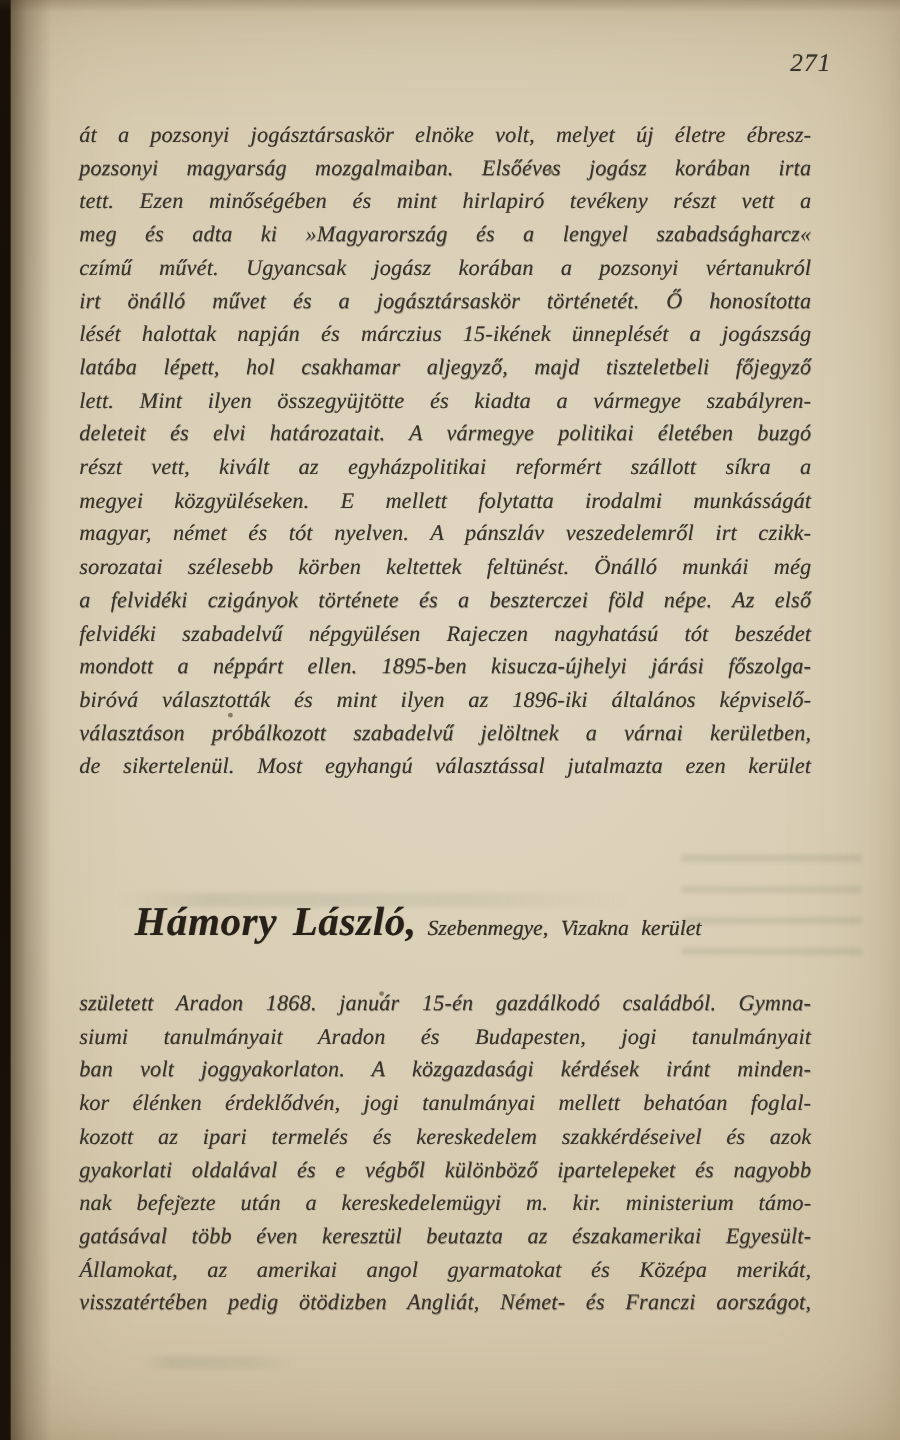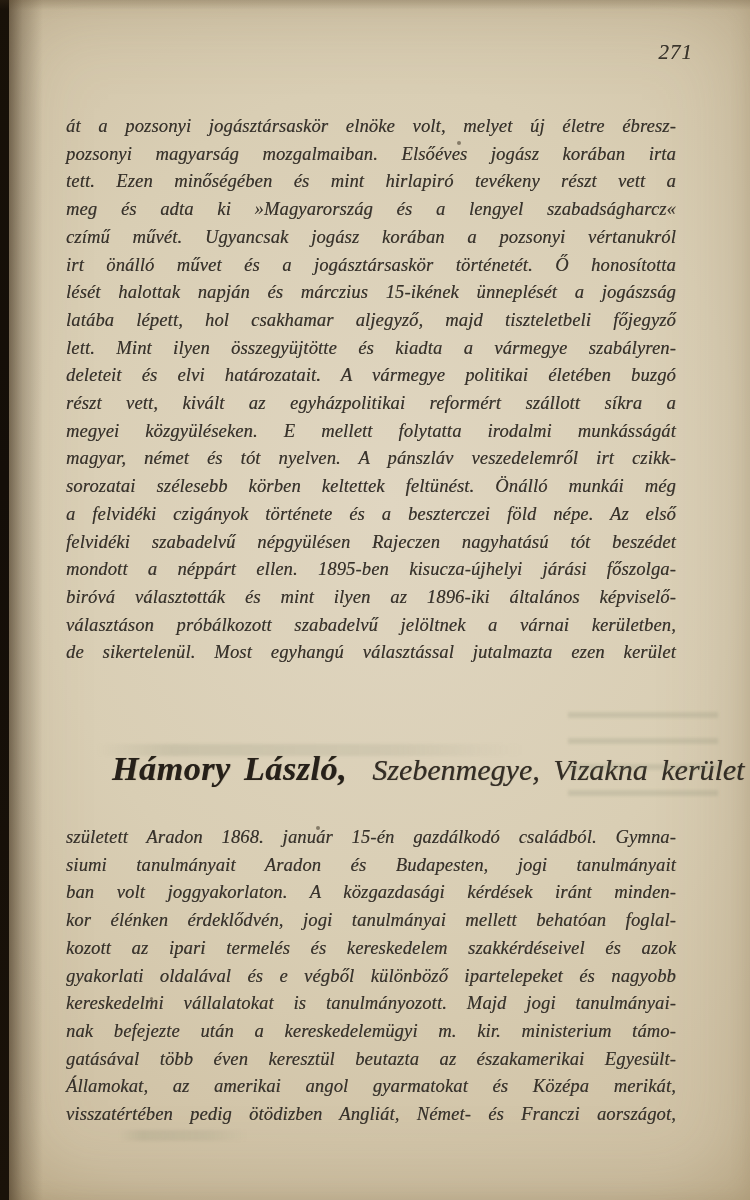--- a/index.html
+++ b/index.html
@@ -50,21 +50,21 @@
   .para {
     position: absolute;
     left: 66px;
     width: 610px;
     color: #37322b;
     font-size: 18.5px;
     line-height: 27.7px;
     letter-spacing: 0.15px;
     text-shadow: 0.3px 0.3px 0.6px rgba(55, 50, 43, 0.55);
   }
-  .para-top { top: 100px; margin-top: 13px; }
+  .para-top { top: 100px; }
   .para-bio { top: 824px; }
 
   .line {
     text-align: justify;
     text-align-last: justify;
     white-space: normal;
   }
   .line.final { text-align-last: left; }
 
   .heading {
@@ -79,22 +79,22 @@
     text-shadow: 0.4px 0.4px 0.7px rgba(38, 32, 25, 0.55);
   }
   .h-name {
     font-weight: 700;
     font-size: 34px;
     letter-spacing: 0.6px;
     word-spacing: 4px;
   }
   .h-region {
     font-weight: 400;
-    font-size: 30px;
-    margin-left: 25px;
+    font-size: 18px;
+    margin-left: 9px;
     color: #332d25;
     word-spacing: 6px;
   }
 
   
   .smudge {
     position: absolute;
     filter: blur(1.6px);
     opacity: 0.55;
     pointer-events: none;
@@ -155,21 +155,20 @@
     <span class="h-name">Hámory László,</span><span class="h-region">Szebenmegye, Vizakna kerület</span>
   </div>
 
   <div class="para para-bio">
     <div class="line">született Aradon 1868. január 15-én gazdálkodó családból. Gymna-</div>
     <div class="line">siumi tanulmányait Aradon és Budapesten, jogi tanulmányait</div>
     <div class="line">ban volt joggyakorlaton. A közgazdasági kérdések iránt minden-</div>
     <div class="line">kor élénken érdeklődvén, jogi tanulmányai mellett behatóan foglal-</div>
     <div class="line">kozott az ipari termelés és kereskedelem szakkérdéseivel és azok</div>
     <div class="line">gyakorlati oldalával és e végből különböző ipartelepeket és nagyobb</div>
-    <div class="line">kereskedelmi vállalatokat is tanulmányozott. Majd jogi tanulmányai-</div>
     <div class="line">nak befejezte után a kereskedelemügyi m. kir. ministerium támo-</div>
     <div class="line">gatásával több éven keresztül beutazta az északamerikai Egyesült-</div>
     <div class="line">Államokat, az amerikai angol gyarmatokat és Középa merikát,</div>
     <div class="line">visszatértében pedig ötödizben Angliát, Német- és Franczi aországot,</div>
   </div>
 
   <div class="smudge smudge-rows" style="left:568px; top:712px; width:150px; height:86px;"></div>
   <div class="smudge smudge-row" style="left:95px; top:744px; width:430px; height:12px;"></div>
   <div class="smudge smudge-row" style="left:118px; top:1130px; width:130px; height:11px;"></div>
 

